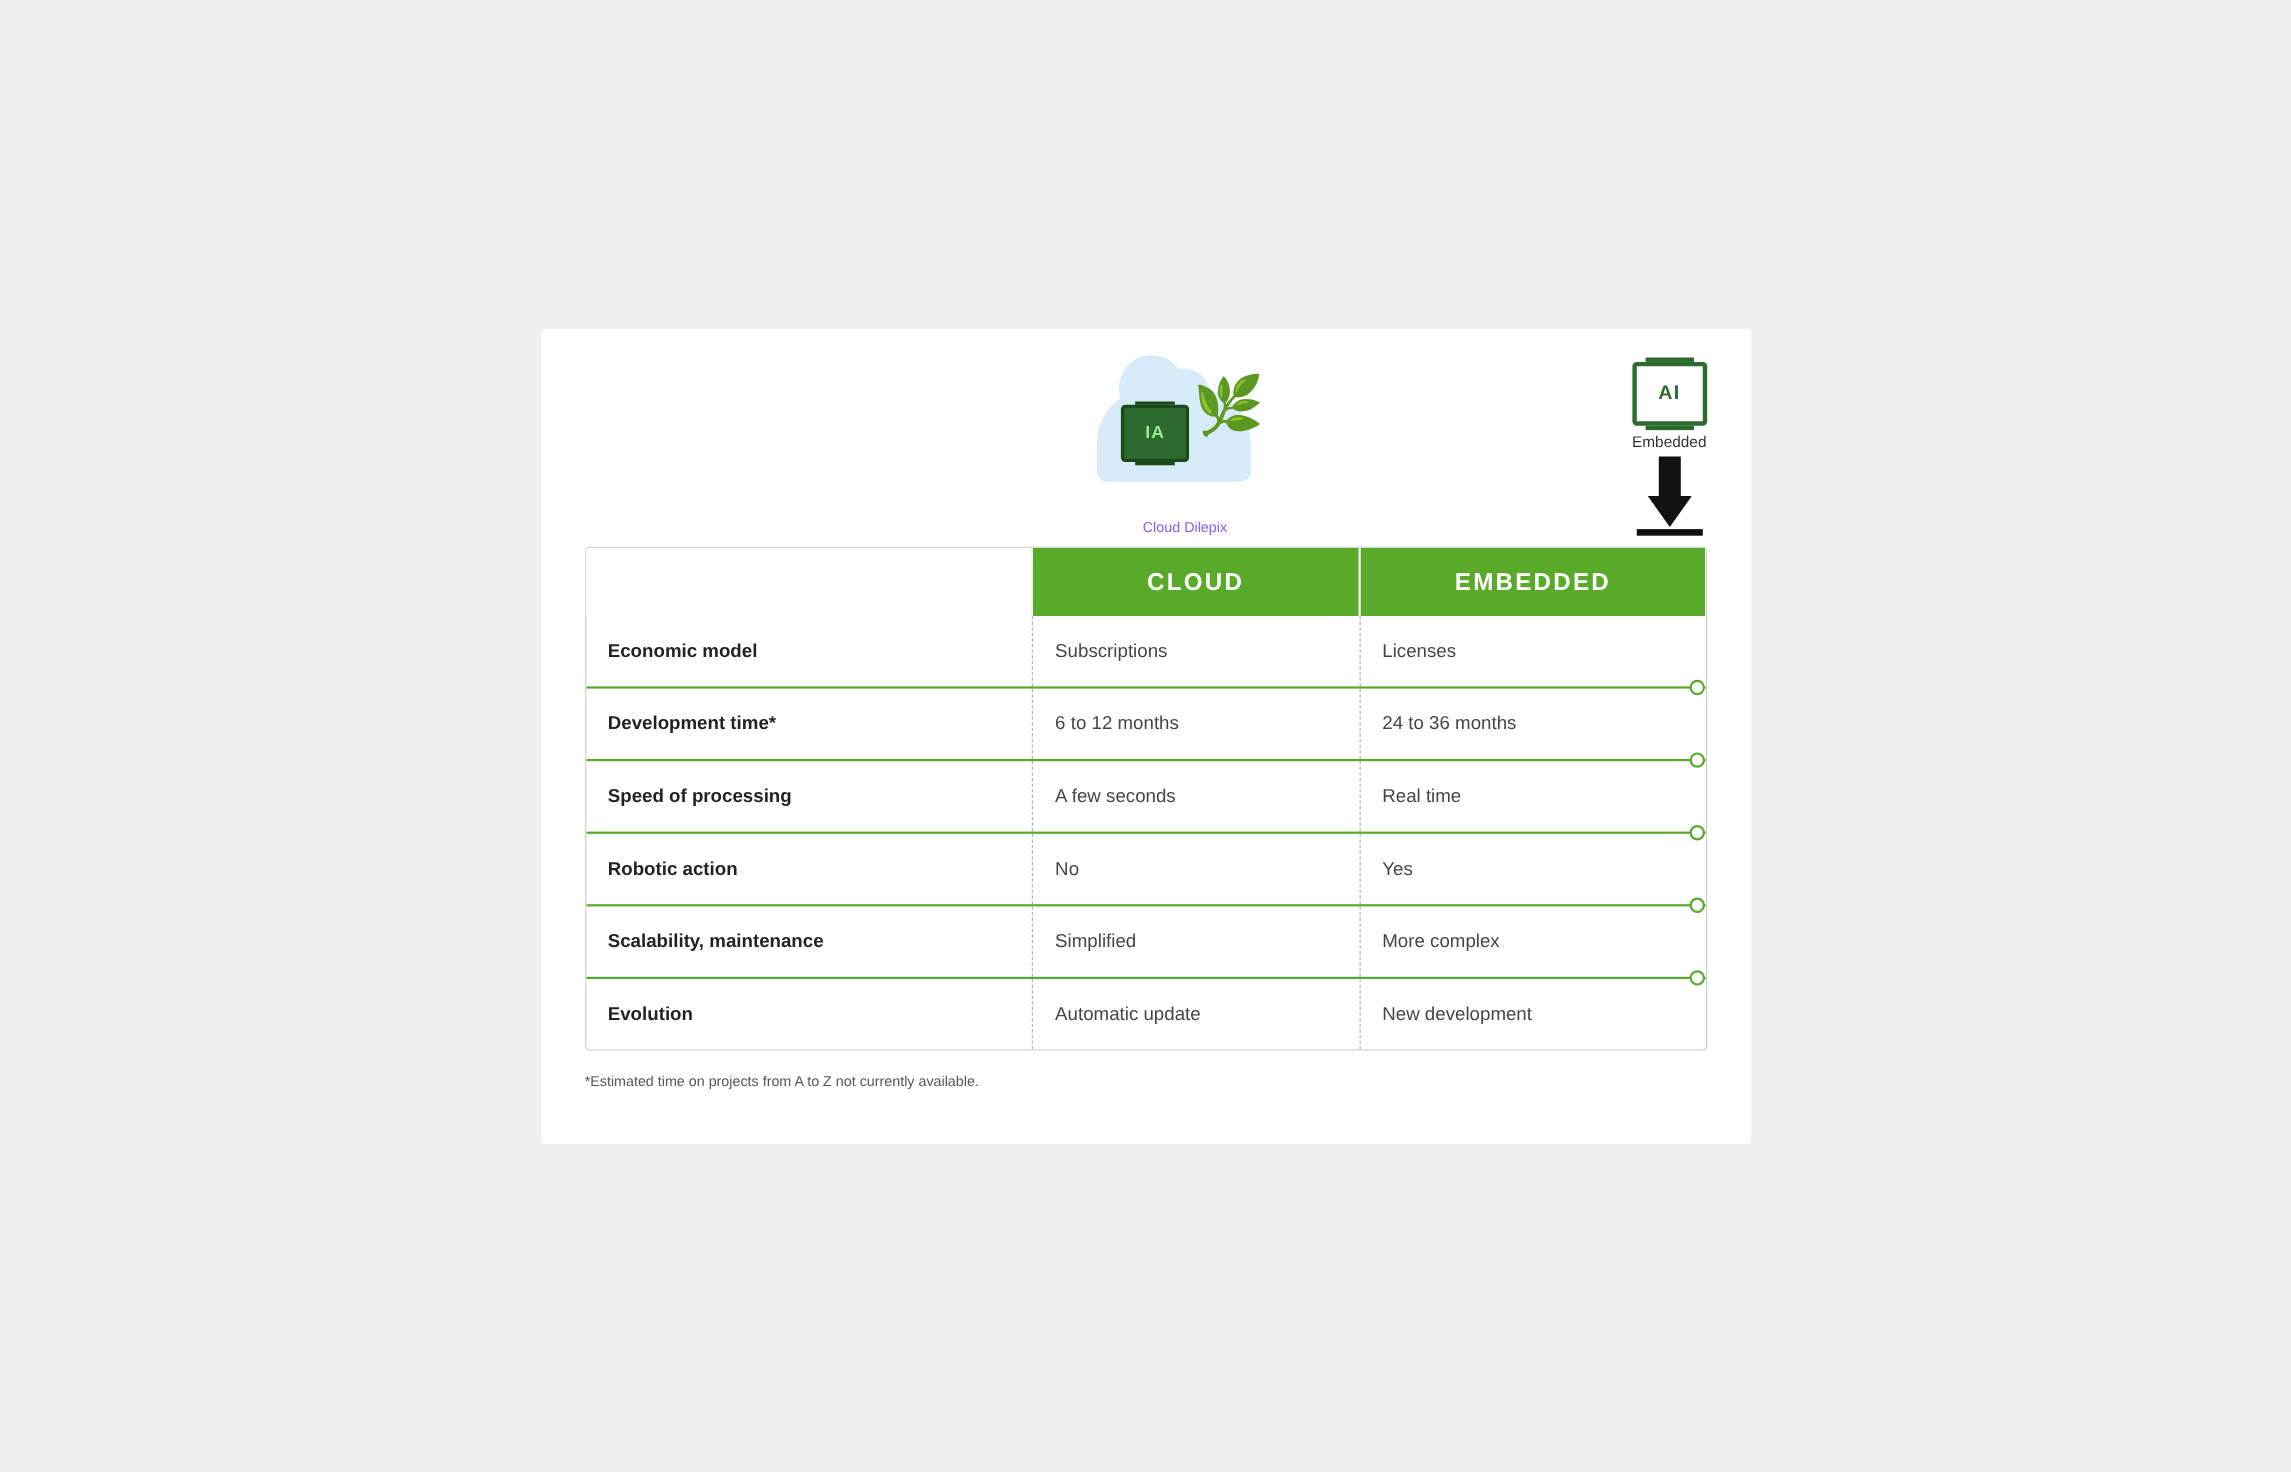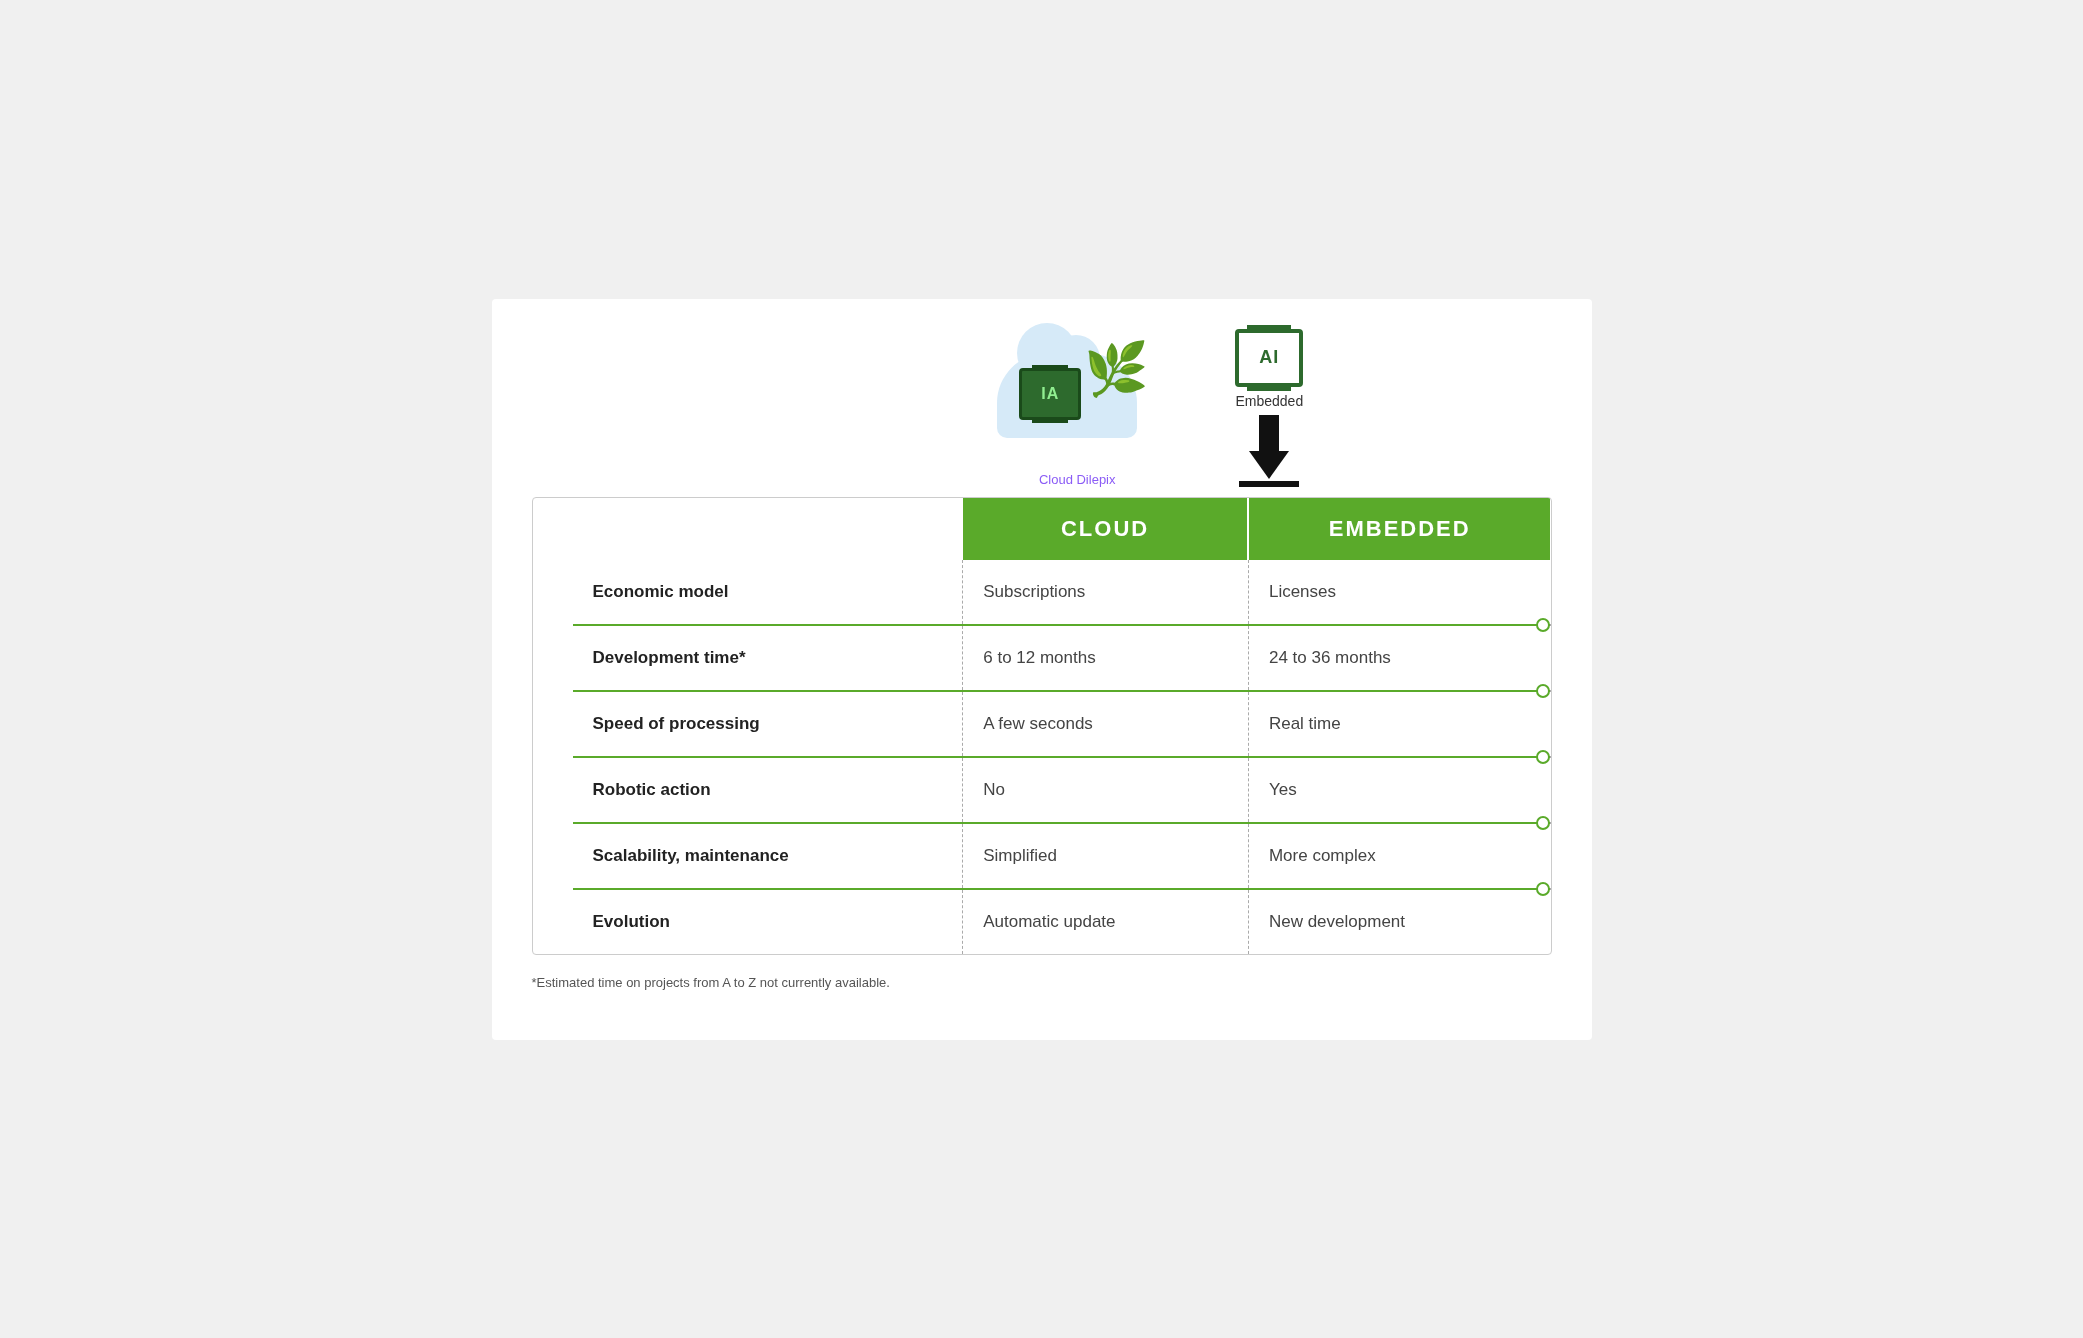--- a/index.html
+++ b/index.html
@@ -35,21 +35,21 @@
     .header-cloud-col {
       width: 31%;
       display: flex;
       flex-direction: column;
       align-items: center;
     }
     .header-embedded-col {
       width: 31%;
       display: flex;
       flex-direction: column;
-      align-items: flex-start;
+      align-items: flex-end;
     }
 
     
     .cloud-logo {
       display: flex;
       flex-direction: column;
       align-items: center;
       gap: 28px;
     }
     .cloud-icon-wrap {
@@ -231,21 +231,20 @@
     }
     .comparison-table tbody tr td:first-child {
       border-right: 1px dashed #aaa;
     }
 
     
     .table-outer {
       border: 1.5px solid #ccc;
       border-radius: 4px;
       overflow: hidden;
-      padding-left: 40px;
     }
 
     .footnote {
       margin-top: 20px;
       font-size: 13px;
       color: #555;
       font-style: normal;
     }
   </style>
 </head>

